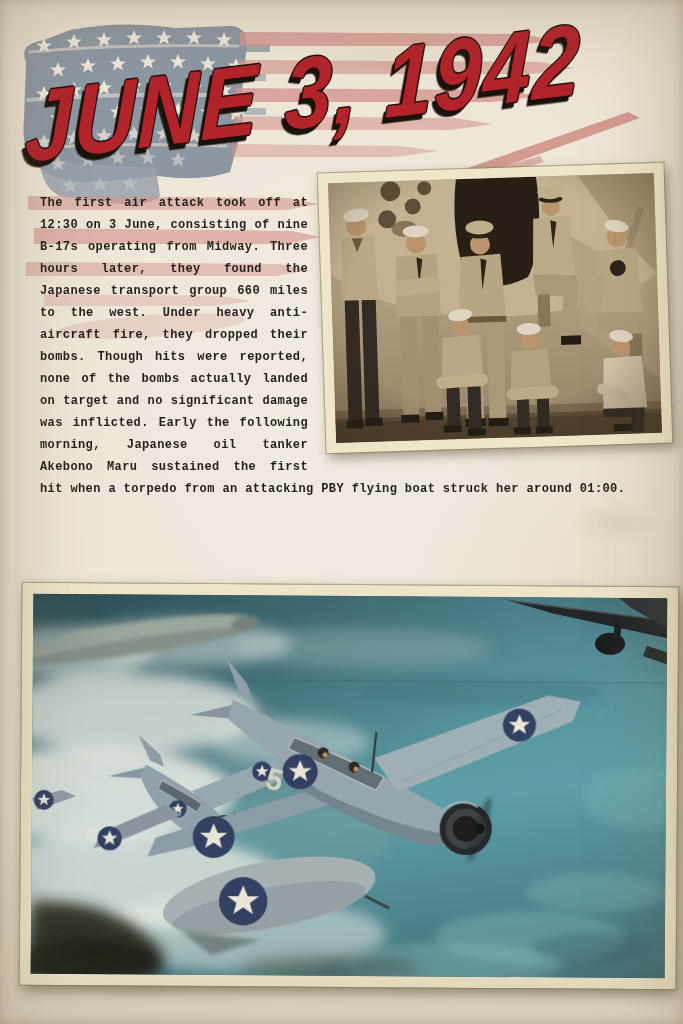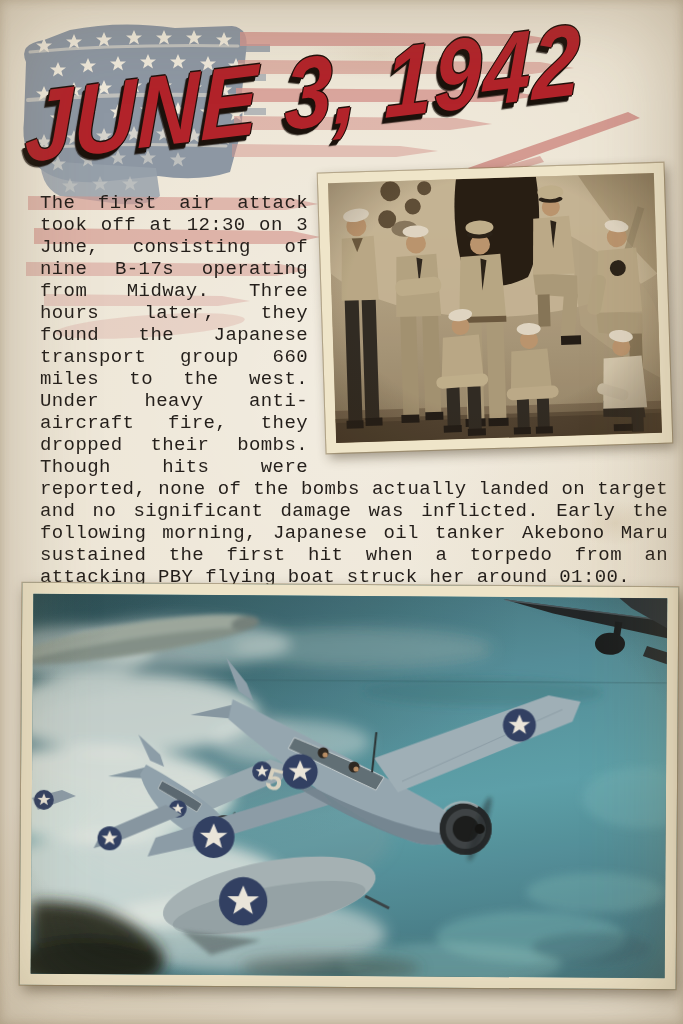--- a/index.html
+++ b/index.html
@@ -32,22 +32,22 @@
     display:inline-block;transform:scaleX(.86) skewX(-9deg);transform-origin:left bottom;
     font-family:"Liberation Sans",sans-serif;font-weight:bold;font-style:italic;
     font-size:100px;line-height:1;letter-spacing:2px;color:#b2232a;
     text-shadow:
       1.5px 0 #20100b, -1.5px 0 #20100b, 0 1.5px #20100b, 0 -1.5px #20100b,
       -4px 5px 0 #1a120c, -5px 6px 1px rgba(20,14,8,.75);
   }
 
   .content{
     position:absolute;left:40px;top:192px;width:628px;z-index:6;
-    font-family:"Liberation Mono","DejaVu Sans Mono",monospace;font-weight:normal;
-    font-size:19px;line-height:22px;letter-spacing:.4px;color:#241f1b;
+    font-family:"Liberation Mono","DejaVu Sans Mono",monospace;font-weight:bold;
+    font-size:12px;line-height:22px;letter-spacing:.4px;color:#241f1b;
     text-align:justify;
   }
   .content p{margin:0;}
   .crew-fig{
     float:right;width:326px;height:260px;margin:-24px 0 14px 14px;
     border:10px solid #efe5c9;outline:1px solid rgba(135,115,75,.5);
     box-shadow:3px 5px 12px rgba(55,42,22,.45), inset 0 0 8px rgba(120,98,60,.45);
     transform:rotate(-1.8deg);background:#b9a98b;
   }
   .crew-fig svg,.planes-fig svg{display:block;}

